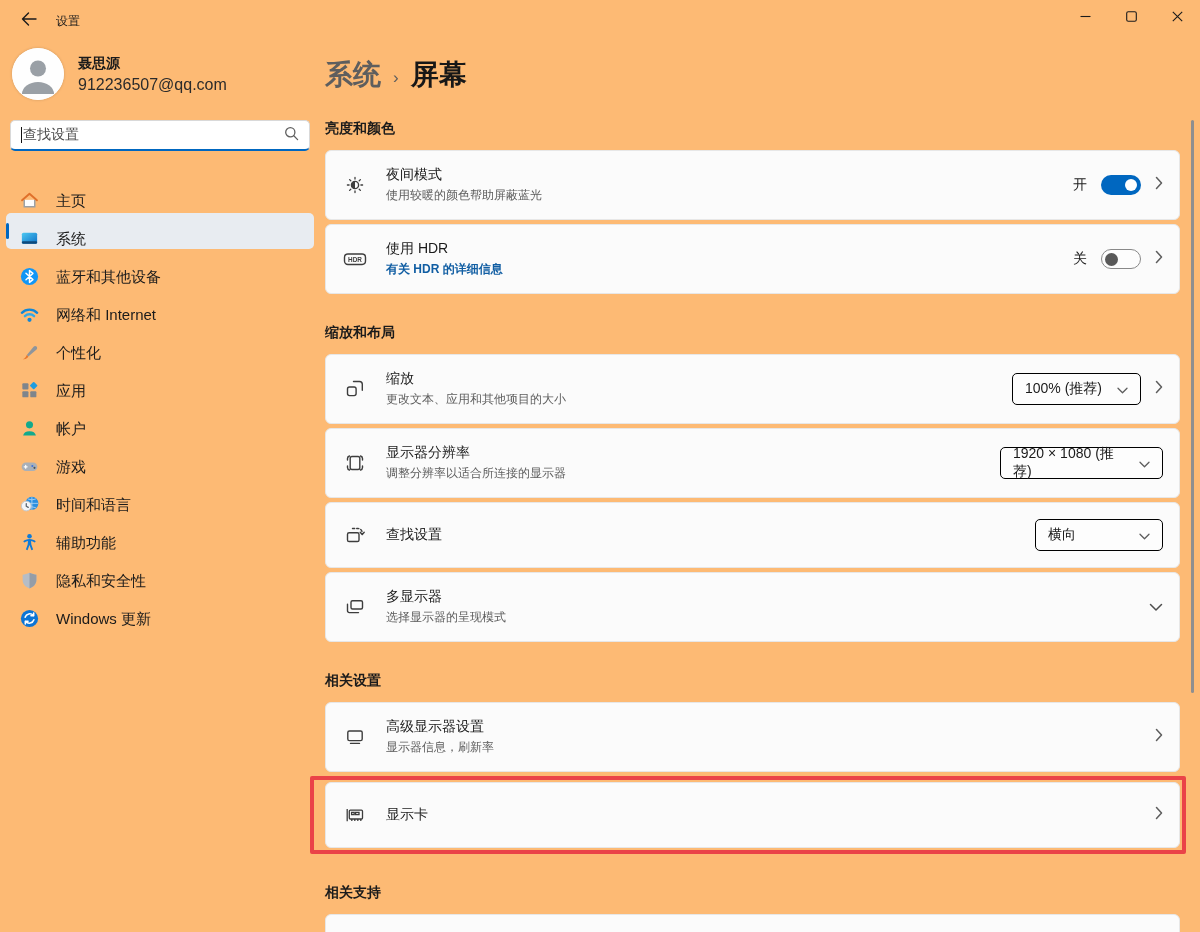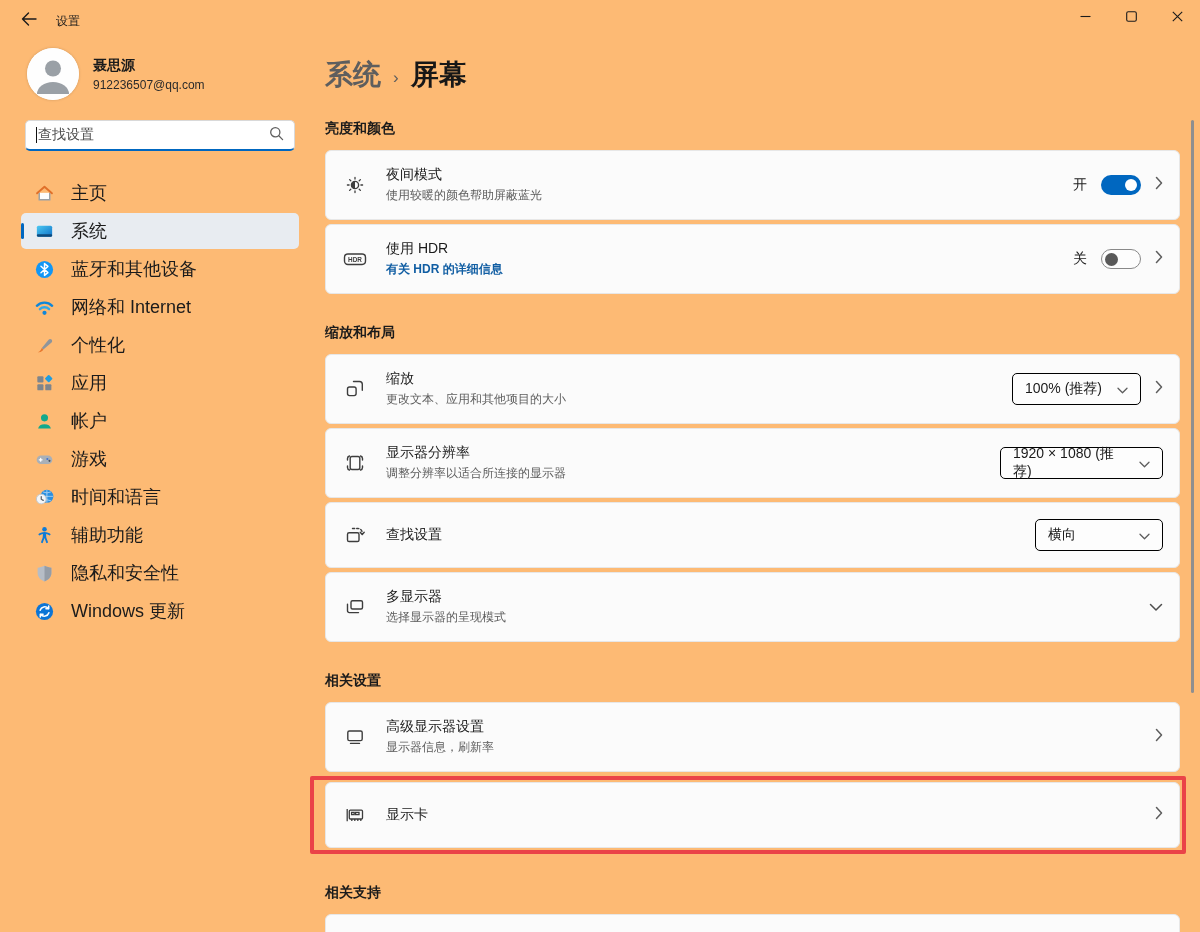--- a/index.html
+++ b/index.html
@@ -9,35 +9,35 @@
     background:#fdba74; color:#1b1b1b;
     font-family:"Liberation Sans","DejaVu Sans",sans-serif;
   }
   
   .titlebar { height:42px; display:flex; align-items:center; }
   .back-btn { width:34px; height:30px; margin-left:12px; display:flex; align-items:center; justify-content:center; border-radius:4px; }
   .app-title { font-size:12px; margin-left:10px; }
   .win-controls { position:absolute; top:0; right:0; display:flex; }
   .win-btn { width:46px; height:34px; display:flex; align-items:center; justify-content:center; }
   
-  .sidebar { position:absolute; left:0; top:42px; width:320px; bottom:0; padding:0 21px; }
+  .sidebar { position:absolute; left:0; top:42px; width:320px; bottom:0; padding:0 6px; }
   .profile { display:flex; align-items:center; gap:14px; padding:6px 6px 14px 6px; }
   .avatar { width:52px; height:52px; border-radius:50%; overflow:hidden; box-shadow:0 0 3px rgba(0,0,0,.18); background:#fff; flex:0 0 auto; }
   .profile-name { font-size:14px; font-weight:700; margin-bottom:3px; }
-  .profile-email { font-size:12px; color:#2b2b2b; }
+  .profile-email { font-size:16px; color:#2b2b2b; }
   .search-box {
     margin:6px 4px 24px 4px; height:31px; background:#fff;
     border:1px solid #d9d9d9; border-bottom:2px solid #0067c0; border-radius:5px;
     display:flex; align-items:center; padding:0 10px;
   }
   .caret { width:1px; height:16px; background:#111; }
   .search-text { flex:1; font-size:14px; color:#4d4d4d; margin-left:1px; }
   .nav-item {
     height:36px; margin:2px 0; border-radius:5px; position:relative;
-    display:flex; align-items:center; gap:16px; padding:0 12px; font-size:18px;
+    display:flex; align-items:flex-end; gap:16px; padding:0 12px; font-size:15px;
   }
   .nav-item.selected { background:#e8ecf1; }
   .nav-item.selected::before {
     content:""; position:absolute; left:0; top:10px; width:3px; height:16px;
     border-radius:2px; background:#0067c0;
   }
   .nav-icon { width:22px; height:22px; display:flex; align-items:center; justify-content:center; flex:0 0 auto; }
   
   .main { position:absolute; left:325px; top:42px; width:855px; bottom:0; }
   .breadcrumb { display:flex; align-items:center; gap:12px; padding-top:14px; margin-bottom:20px; font-size:28px; font-weight:600; }

